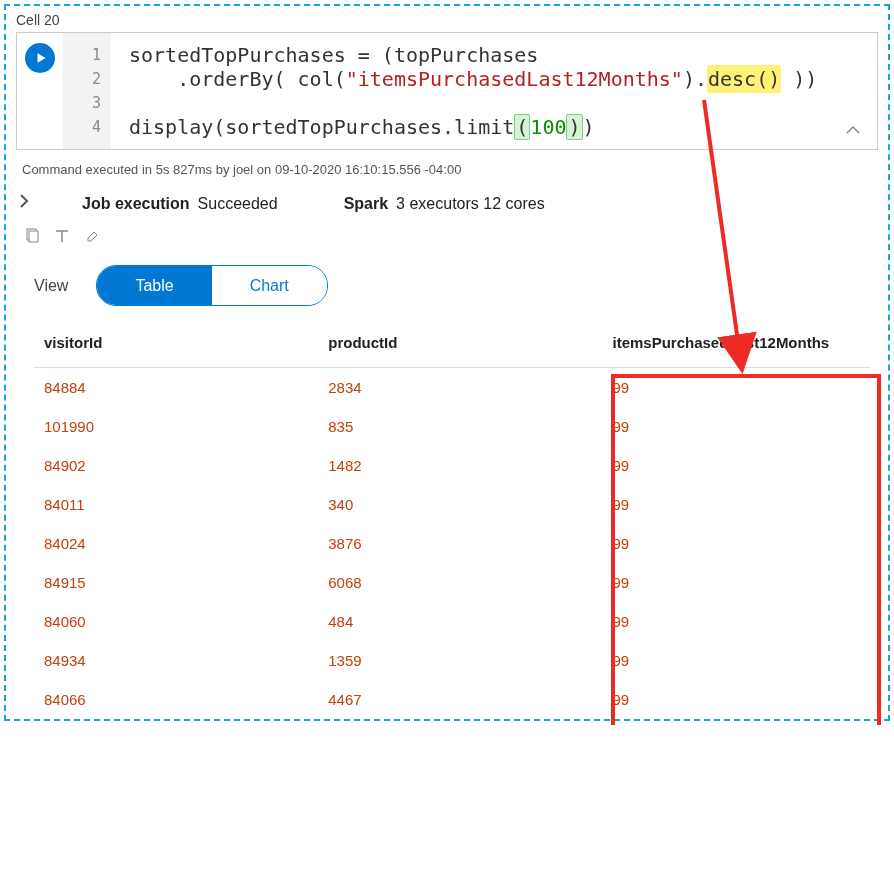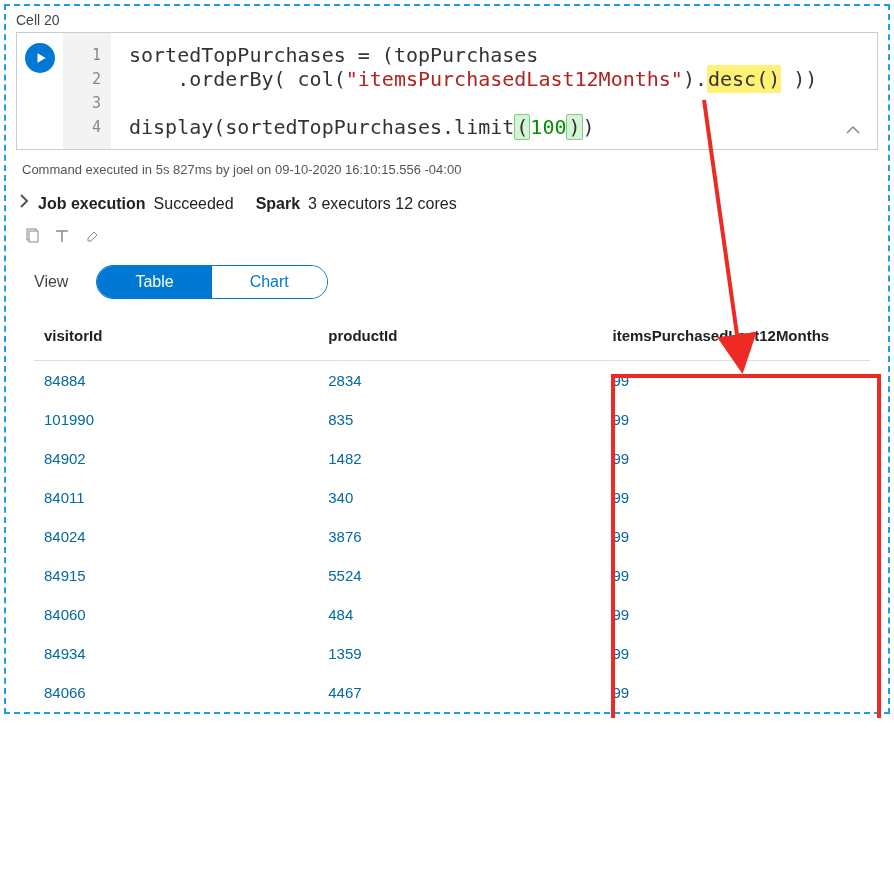--- a/index.html
+++ b/index.html
@@ -83,41 +83,41 @@
     }
     .job-line {
       display: flex;
       align-items: center;
       gap: 8px;
       padding: 8px 16px 10px 12px;
       font-size: 16px;
       color: #222;
     }
     .job-line .chev { color: #555; font-size: 18px; cursor:pointer; }
-    .bold { font-weight: 600; }
+    .bold { font-weight: 600; margin-left: 44px; }
     .toolbar-icons {
       display: flex;
       gap: 14px;
       padding: 4px 18px 10px 18px;
       color: #777;
     }
     .toolbar-icons span { cursor: pointer; }
     .view-row {
       display: flex;
       align-items: center;
       gap: 28px;
       padding: 8px 28px 12px 28px;
     }
     .view-label { color: #444; font-size: 16px; }
     .pill-toggle {
       display: flex;
       border: 1.5px solid #0078d4;
       border-radius: 20px;
       overflow: hidden;
-      height: 34px;
+      height: 41px;
     }
     .pill-toggle .seg {
       padding: 5px 38px;
       font-size: 16px;
       cursor: pointer;
       display:flex; align-items:center;
     }
     .seg-active { background: #0078d4; color: #fff; }
     .seg-inactive { background: #fff; color: #0078d4; }
     .data-table-wrap {
@@ -131,21 +131,21 @@
     }
     table.data th {
       text-align: left;
       font-weight: 600;
       color: #222;
       padding: 16px 10px 16px 10px;
       border-bottom: 1px solid #ddd;
     }
     table.data td {
       padding: 11px 10px;
-      color: #0369a1;
+      color: #c2410c;
     }
     table.data col.c1 { width: 34%; }
     table.data col.c2 { width: 34%; }
     table.data col.c3 { width: 32%; }
     .highlight-box {
       position: absolute;
       border: 4px solid #ee2a24;
       pointer-events: none;
     }
     .arrow-overlay {
@@ -265,21 +265,21 @@
               <td>340</td>
               <td>99</td>
             </tr>
             <tr>
               <td>84024</td>
               <td>3876</td>
               <td>99</td>
             </tr>
             <tr>
               <td>84915</td>
-              <td>5524</td>
+              <td>6068</td>
               <td>99</td>
             </tr>
             <tr>
               <td>84060</td>
               <td>484</td>
               <td>99</td>
             </tr>
             <tr>
               <td>84934</td>
               <td>1359</td>

